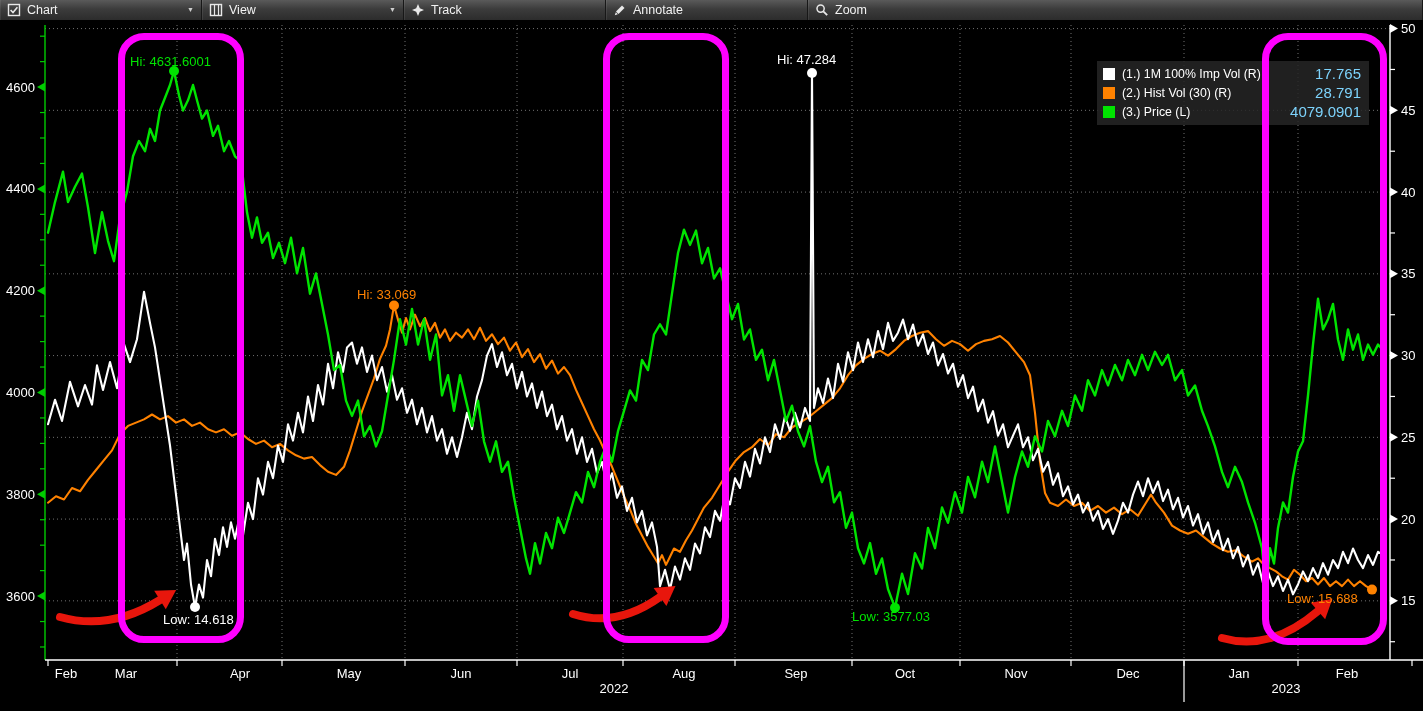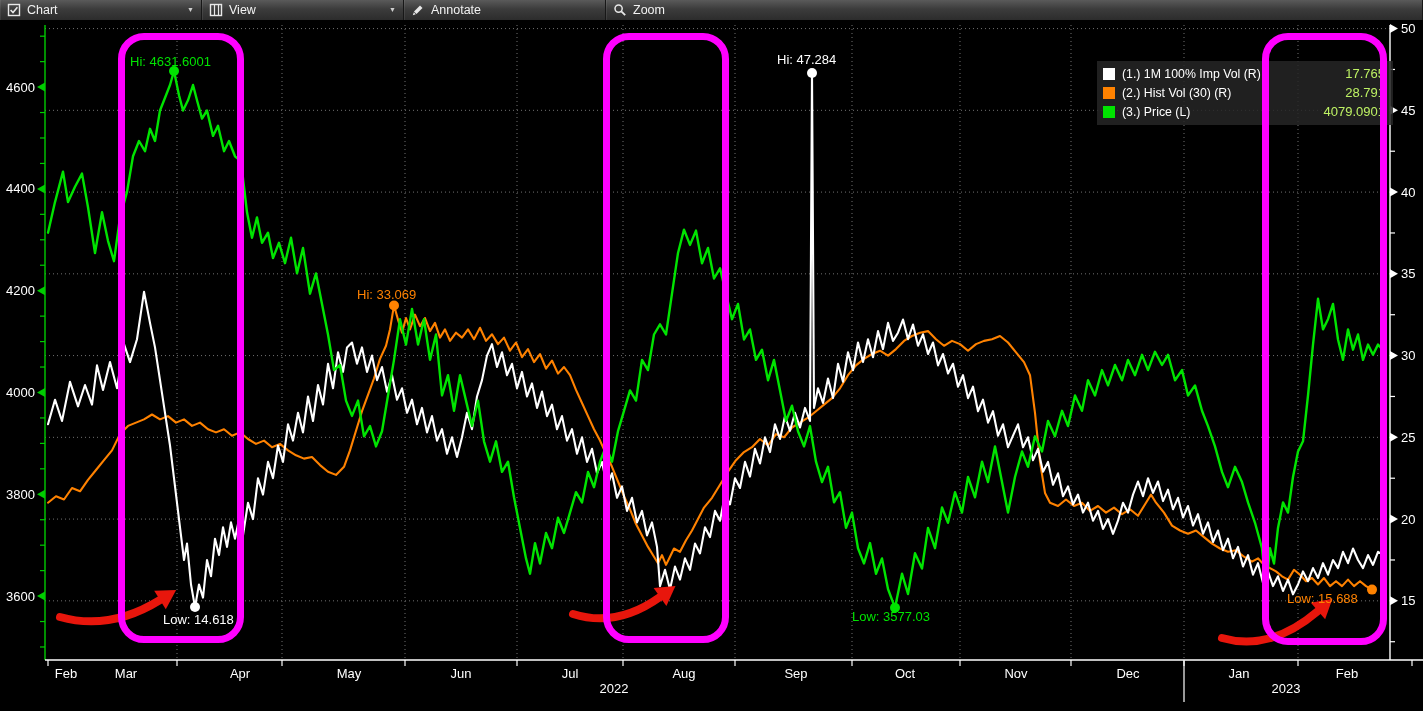--- a/index.html
+++ b/index.html
@@ -6,26 +6,26 @@
     font-family:"Liberation Sans",sans-serif;position:relative}
   #toolbar{position:absolute;top:0;left:0;width:1423px;height:20px;display:flex;z-index:6;
     background:linear-gradient(#5a5a5a 0%,#3c3c3c 45%,#2c2c2c 100%);border-bottom:1px solid #000}
   .tseg{display:flex;align-items:center;gap:6px;padding:0 7px;width:202px;box-sizing:border-box;
     border-right:1px solid #171717;box-shadow:inset 1px 0 0 rgba(255,255,255,.08);cursor:default}
   .tseg:last-child{flex:1}
   .ticon{flex:0 0 auto}
   .tlabel{color:#f2f2f2;font-size:12.5px;white-space:nowrap}
   .caret{margin-left:auto;color:#cfcfcf;font-size:7px;line-height:20px}
   #chart{position:absolute;top:0;left:0;z-index:1;font-family:"Liberation Sans",sans-serif}
-  #legend{position:absolute;left:1097px;top:61px;width:296px;box-sizing:border-box;z-index:3;
+  #legend{position:absolute;left:1097px;top:61px;width:272px;box-sizing:border-box;z-index:3;
     background:rgba(38,38,38,.85);padding:3px 8px 4px 6px}
   .lrow{display:flex;align-items:center;gap:7px;height:19px}
   .sw{width:12px;height:12px;flex:0 0 auto}
   .llab{color:#fff;font-size:12.3px;white-space:nowrap}
-  .lval{color:#bef264;font-size:13px;margin-left:auto}
+  .lval{color:#7dd3fc;font-size:15px;margin-left:auto}
   .hlbox{position:absolute;border:7px solid #ff00ff;border-radius:26px;z-index:4;box-sizing:border-box;background:transparent}
 </style>
 </head>
 <body>
 
 <svg id="chart" width="1423" height="711">
     <line x1="45" x2="1390" y1="600.8434" y2="600.8434" stroke="#707070" stroke-width="1" stroke-dasharray="1 3"></line>
     <line x1="45" x2="1390" y1="519.0934" y2="519.0934" stroke="#707070" stroke-width="1" stroke-dasharray="1 3"></line>
     <line x1="45" x2="1390" y1="437.34340000000003" y2="437.34340000000003" stroke="#707070" stroke-width="1" stroke-dasharray="1 3"></line>
     <line x1="45" x2="1390" y1="355.59340000000003" y2="355.59340000000003" stroke="#707070" stroke-width="1" stroke-dasharray="1 3"></line>
@@ -167,20 +167,26 @@
     <svg class="ticon" width="14" height="14">
       <rect x="1.5" y="1.5" width="11" height="11" fill="none" stroke="#e8e8e8" stroke-width="1.4"></rect>
       <line x1="5.5" y1="1.5" x2="5.5" y2="12.5" stroke="#e8e8e8" stroke-width="1.2"></line>
       <line x1="9.5" y1="1.5" x2="9.5" y2="12.5" stroke="#e8e8e8" stroke-width="1.2"></line>
     </svg>
     <span class="tlabel">View</span>
     <span class="caret">▼</span>
   </div>
   <div class="tseg">
     <svg class="ticon" width="14" height="14">
+      <path d="M7 1 L8.8 5.2 L13 7 L8.8 8.8 L7 13 L5.2 8.8 L1 7 L5.2 5.2 Z" fill="#e8e8e8"></path>
+    </svg>
+    <span class="tlabel">Track</span>
+  </div>
+  <div class="tseg">
+    <svg class="ticon" width="14" height="14">
       <polygon points="9,2.5 11.5,5 5.5,11 3,8.5" fill="#e8e8e8"></polygon>
       <polygon points="2.8,9.2 4.8,11.2 1.8,12.2" fill="#e8e8e8"></polygon>
     </svg>
     <span class="tlabel">Annotate</span>
   </div>
   <div class="tseg">
     <svg class="ticon" width="14" height="14">
       <circle cx="5.6" cy="5.6" r="3.6" fill="none" stroke="#e8e8e8" stroke-width="1.5"></circle>
       <line x1="8.3" y1="8.3" x2="12.2" y2="12.2" stroke="#e8e8e8" stroke-width="1.8"></line>
     </svg>

